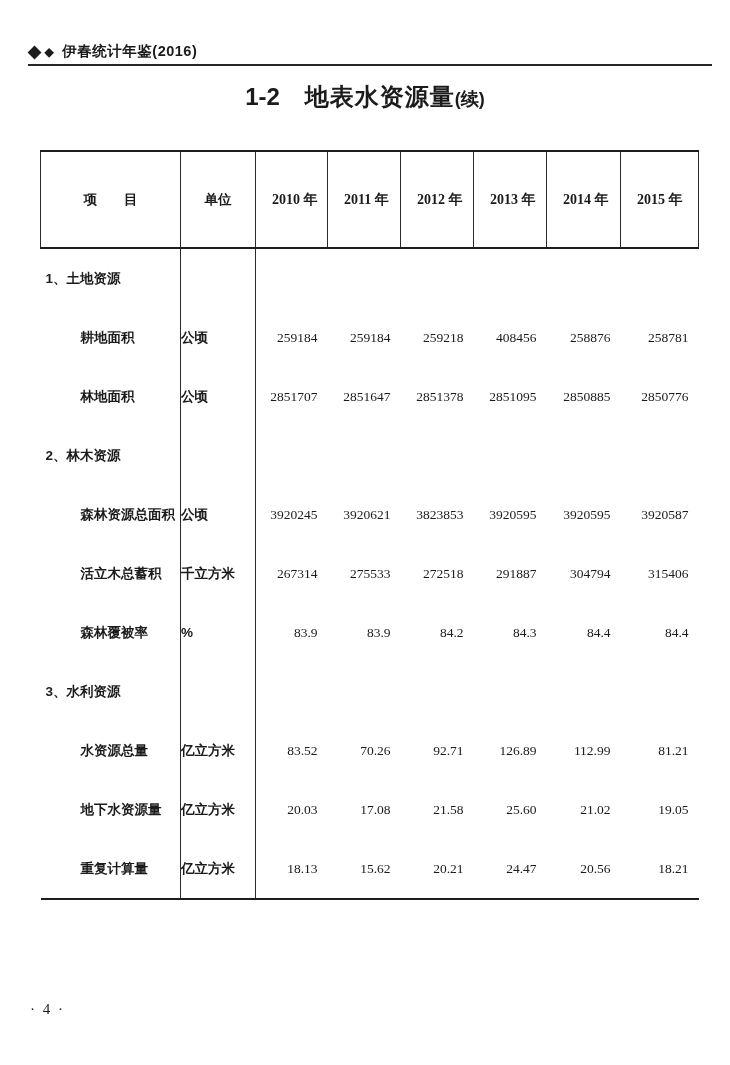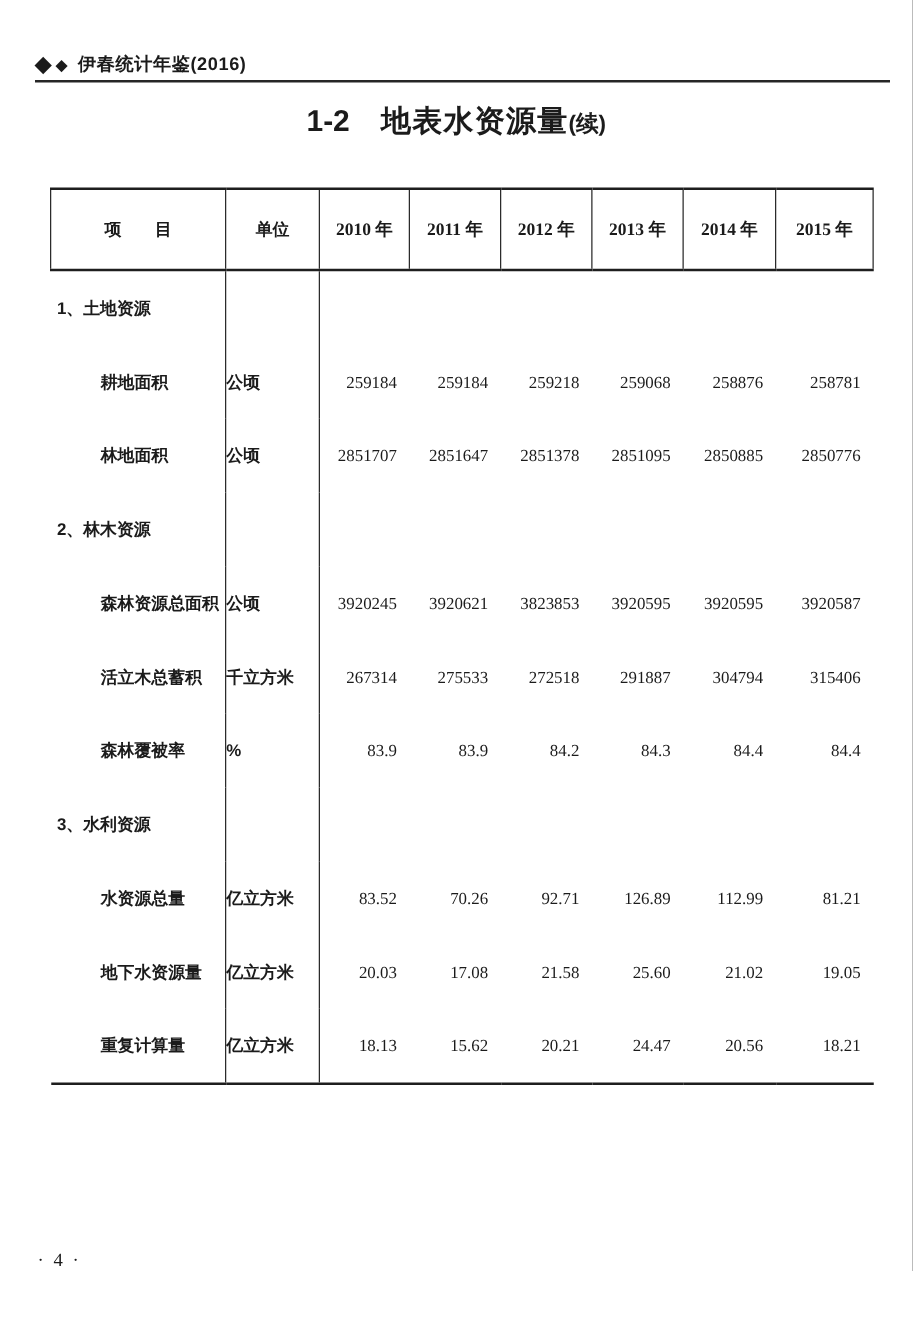--- a/index.html
+++ b/index.html
@@ -38,21 +38,21 @@
     position: absolute; left: 40px; top: 150px;
     width: 658px; border-collapse: collapse; table-layout: fixed;
   }
   .stats th {
     height: 63px;
     border: 1.5px solid #2b2b2b;
     border-top: 2.5px solid #1e1e1e;
     border-bottom: 2px solid #1e1e1e;
     font-size: 13.5px; font-weight: bold;
     text-align: center; vertical-align: middle;
-    padding: 0; white-space: nowrap;
+    padding: 16px; white-space: nowrap;
   }
   .stats th.th-year { font-family: "Liberation Serif", serif; font-size: 14px; }
   .stats td {
     height: 59px; padding: 0;
     font-size: 13.5px; vertical-align: middle; white-space: nowrap;
   }
   .stats td.c-item { border-right: 1.5px solid #2b2b2b; font-weight: bold; text-align: left; }
   .stats tr.section td.c-item { padding-left: 5px; }
   .stats tr.data td.c-item { padding-left: 40px; }
   .stats td.c-unit {
@@ -120,21 +120,21 @@
         <td class="c-val"></td>
         <td class="c-val"></td>
         <td class="c-val"></td>
       </tr>
       <tr class="data">
         <td class="c-item">耕地面积</td>
         <td class="c-unit">公顷</td>
         <td class="c-val">259184</td>
         <td class="c-val">259184</td>
         <td class="c-val">259218</td>
-        <td class="c-val">259068</td>
+        <td class="c-val">408456</td>
         <td class="c-val">258876</td>
         <td class="c-val">258781</td>
       </tr>
       <tr class="data">
         <td class="c-item">林地面积</td>
         <td class="c-unit">公顷</td>
         <td class="c-val">2851707</td>
         <td class="c-val">2851647</td>
         <td class="c-val">2851378</td>
         <td class="c-val">2851095</td>

